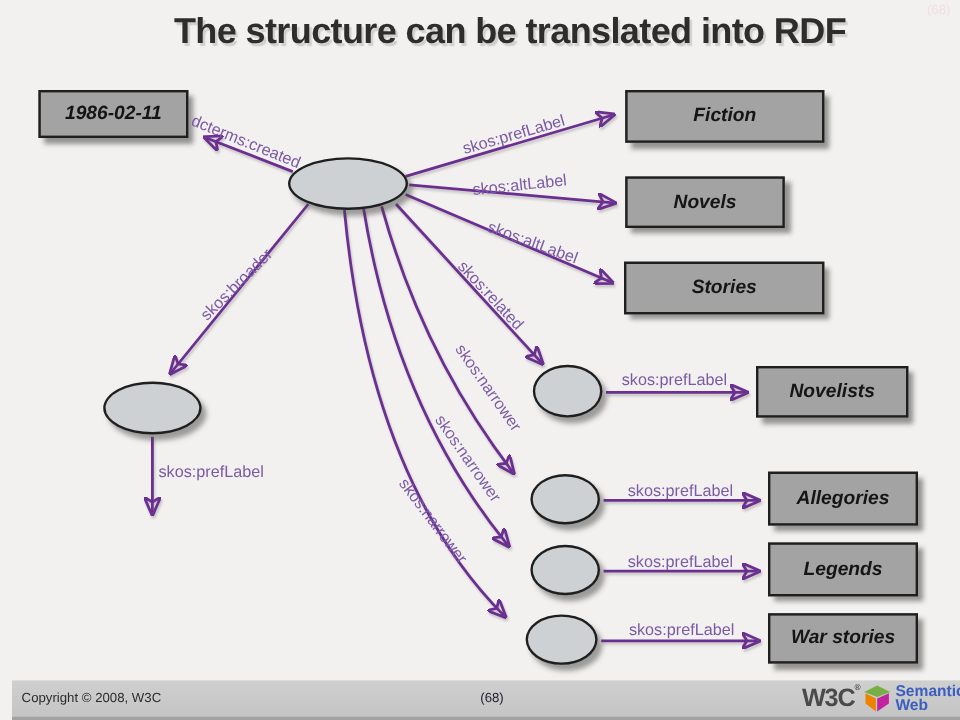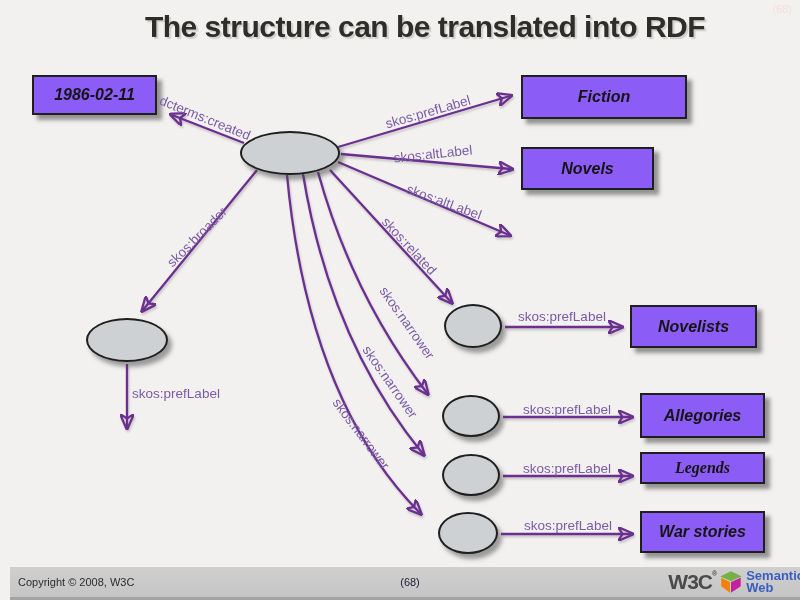--- a/index.html
+++ b/index.html
@@ -16,21 +16,21 @@
     margin-left:25px;
   }
   .corner-num {
     position:absolute; top:3px; right:8px;
     font-size:11px; color:#f3dfdd;
   }
   svg.edges { position:absolute; left:0; top:0; filter:drop-shadow(1.5px 2px 1px rgba(90,90,90,.30)); }
   svg.edges path { stroke:#6b2e91; stroke-width:2.3; fill:none; }
   .rect-node {
     position:absolute; box-sizing:border-box;
-    background:#8b5cf6; border:2px solid #1f1f1f;
+    background:#a3a3a3; border:2px solid #1f1f1f;
     box-shadow:5px 5px 4px rgba(70,70,70,.55);
     display:flex; align-items:center; justify-content:center;
     font-style:italic; font-weight:700; font-size:16px; color:#151515;
   }
   .ellipse-node {
     position:absolute; box-sizing:border-box;
     background:#cdd1d4; border:2px solid #1f1f1f;
     border-radius:50%;
     box-shadow:4px 5px 4px rgba(70,70,70,.5);
   }
@@ -87,23 +87,24 @@
   <div class="ellipse-node" style="left:240px;top:131px;width:100px;height:44px;"></div>
   <div class="ellipse-node" style="left:86px;top:318px;width:82px;height:44px;"></div>
   <div class="ellipse-node" style="left:444px;top:304px;width:58px;height:44px;"></div>
   <div class="ellipse-node" style="left:442px;top:395px;width:58px;height:42px;"></div>
   <div class="ellipse-node" style="left:442px;top:454px;width:58px;height:42px;"></div>
   <div class="ellipse-node" style="left:438px;top:512px;width:60px;height:42px;"></div>
 
   <div class="rect-node" style="left:32px;top:75px;width:125px;height:40px;">1986-02-11</div>
   <div class="rect-node" style="left:521px;top:75px;width:166px;height:44px;">Fiction</div>
   <div class="rect-node" style="left:521px;top:147px;width:133px;height:43px;">Novels</div>
+  <div class="rect-node" style="left:520px;top:218px;width:167px;height:44px;">Stories</div>
   <div class="rect-node" style="left:630px;top:305px;width:127px;height:43px;">Novelists</div>
   <div class="rect-node" style="left:640px;top:393px;width:125px;height:45px;">Allegories</div>
-  <div class="rect-node" style="left:640px;top:452px;width:125px;height:32px;font-family:Liberation Serif, serif;">Legends</div>
+  <div class="rect-node" style="left:640px;top:452px;width:125px;height:45px;">Legends</div>
   <div class="rect-node" style="left:640px;top:511px;width:125px;height:42px;">War stories</div>
 
   <div class="edge-label" style="left:205px;top:118px;--r:22deg;">dcterms:created</div>
   <div class="edge-label" style="left:428px;top:112px;--r:-16deg;">skos:prefLabel</div>
   <div class="edge-label" style="left:433px;top:154px;--r:-6deg;">skos:altLabel</div>
   <div class="edge-label" style="left:444px;top:202px;--r:20deg;">skos:altLabel</div>
   <div class="edge-label" style="left:409px;top:246px;--r:47deg;">skos:related</div>
   <div class="edge-label" style="left:197px;top:237px;--r:-45deg;">skos:broader</div>
   <div class="edge-label" style="left:407px;top:323px;--r:55deg;">skos:narrower</div>
   <div class="edge-label" style="left:390px;top:382px;--r:55deg;">skos:narrower</div>

